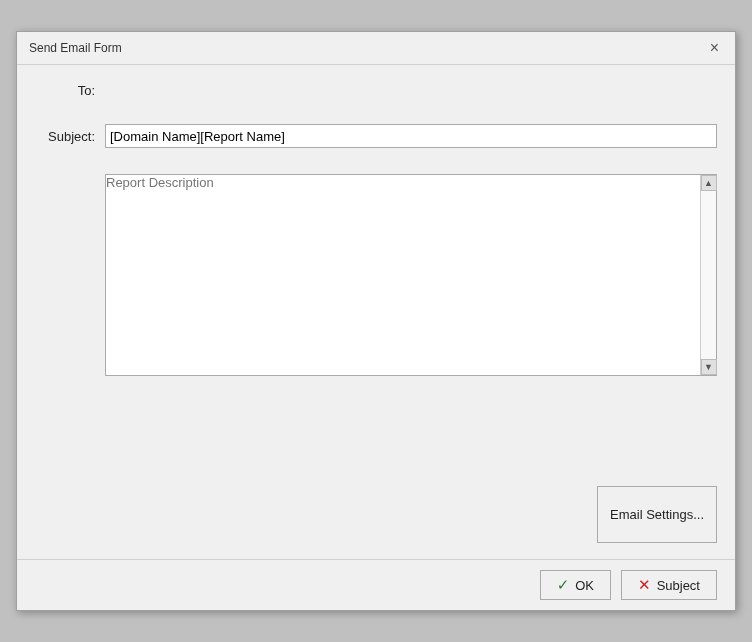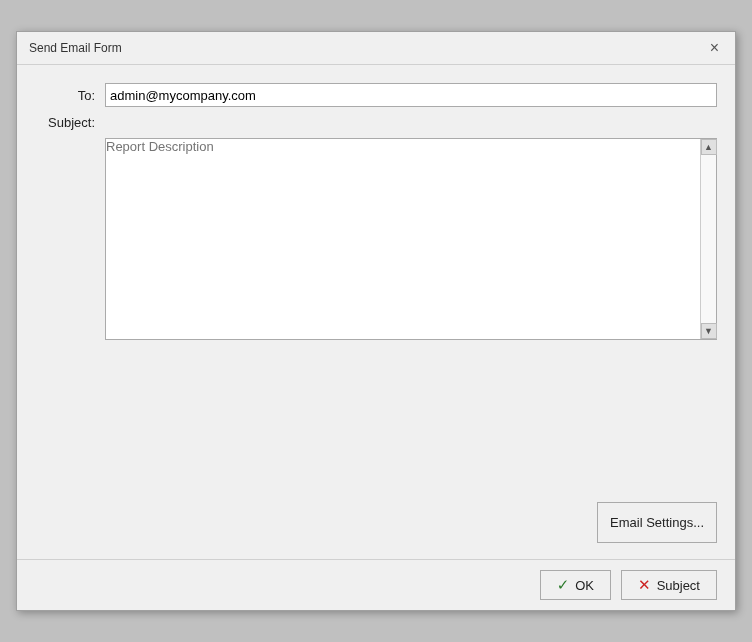--- a/index.html
+++ b/index.html
@@ -52,21 +52,21 @@
       color: #555;
       padding: 0 4px;
       line-height: 1;
     }
 
     .dialog-body {
       padding: 18px 18px 12px 18px;
       flex: 1;
       display: flex;
       flex-direction: column;
-      gap: 8px;
+      gap: 26px;
     }
 
     .form-row {
       display: flex;
       align-items: center;
     }
 
     .form-label {
       width: 70px;
       text-align: right;
@@ -151,21 +151,21 @@
 
     .email-settings-row {
       display: flex;
       justify-content: flex-end;
       padding: 8px 0 4px 0;
     }
 
     .email-settings-btn {
       background: #f0f0f0;
       border: 1px solid #aaa;
-      padding: 12px 12px;
+      padding: 20px 12px;
       font-size: 13px;
       font-family: inherit;
       cursor: pointer;
       color: #222;
     }
 
     .dialog-footer {
       border-top: 1px solid #d0d0d0;
       padding: 10px 18px;
       display: flex;
@@ -204,27 +204,27 @@
 
   <div class="title-bar">
     <span class="title-bar-title">Send Email Form</span>
     <button class="close-btn">×</button>
   </div>
 
   <div class="dialog-body">
 
     <div class="form-row">
       <span class="form-label">To:</span>
-      <input class="form-input" type="text" value="admin@mycompany.com" style="">
     </div>
 
 
 
     <div class="form-row">
       <span class="form-label">Subject:</span>
+      <input class="form-input" type="text" value="[Domain Name][Report Name]" style="">
     </div>
 
     <div class="body-row">
       <span class="body-label"></span>
       <div class="body-textarea-wrapper">
         <textarea class="body-textarea" placeholder="Report Description" style=""></textarea>
         <div class="scrollbar-track">
           <div class="scrollbar-arrow">▲</div>
           <div class="scrollbar-thumb-area"></div>
           <div class="scrollbar-arrow">▼</div>

